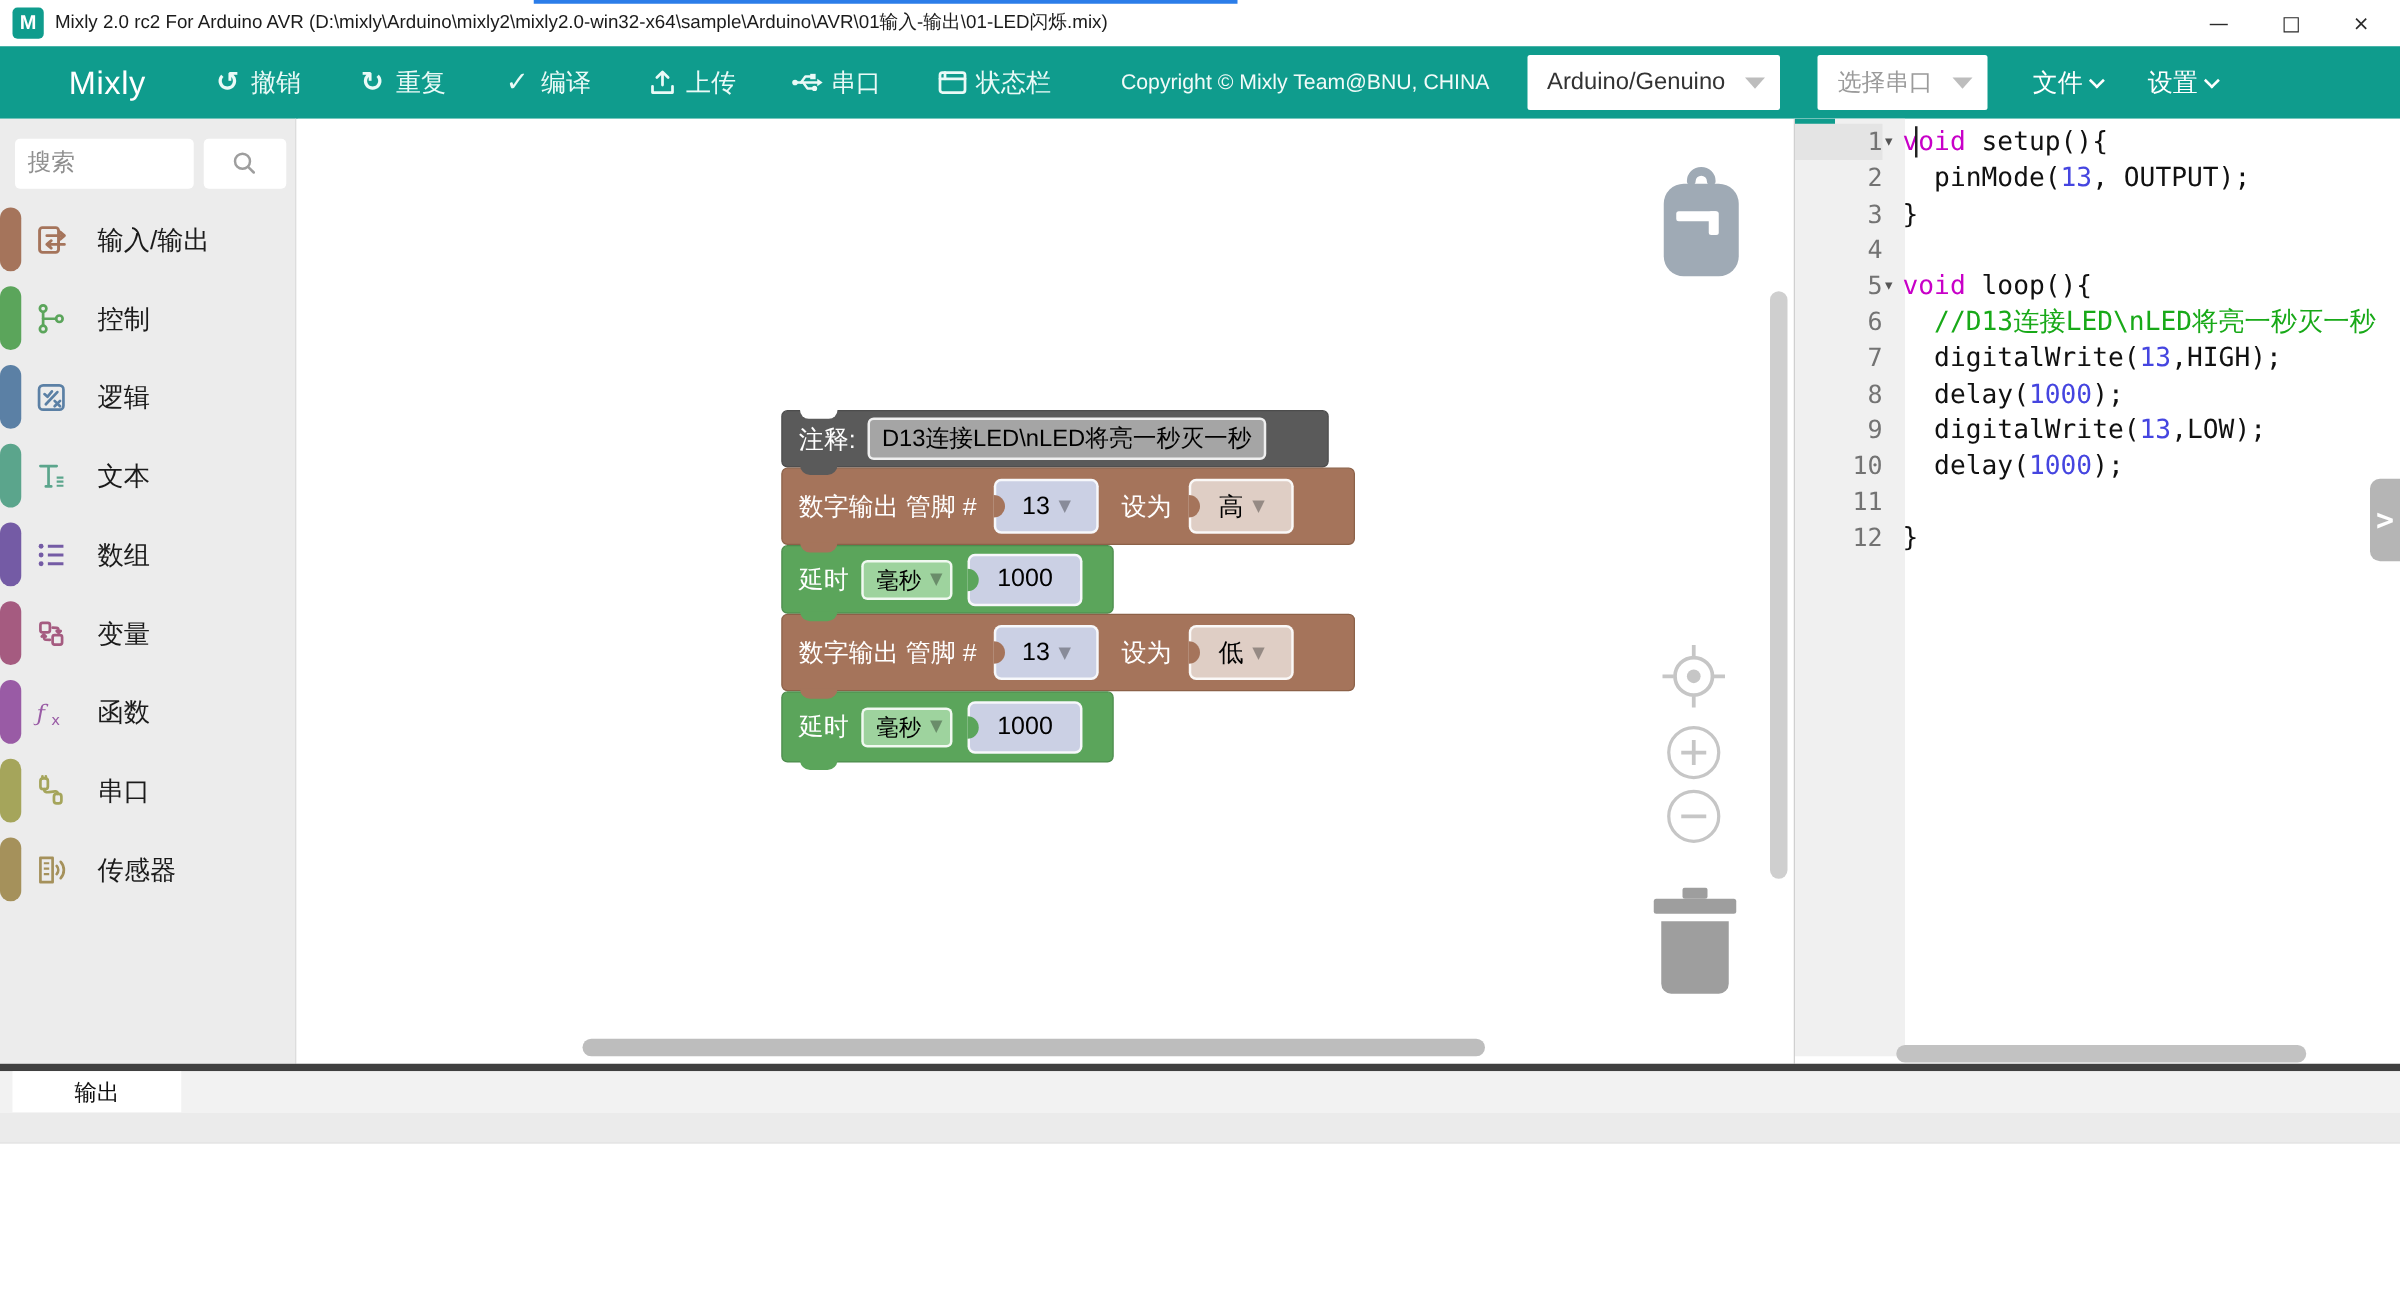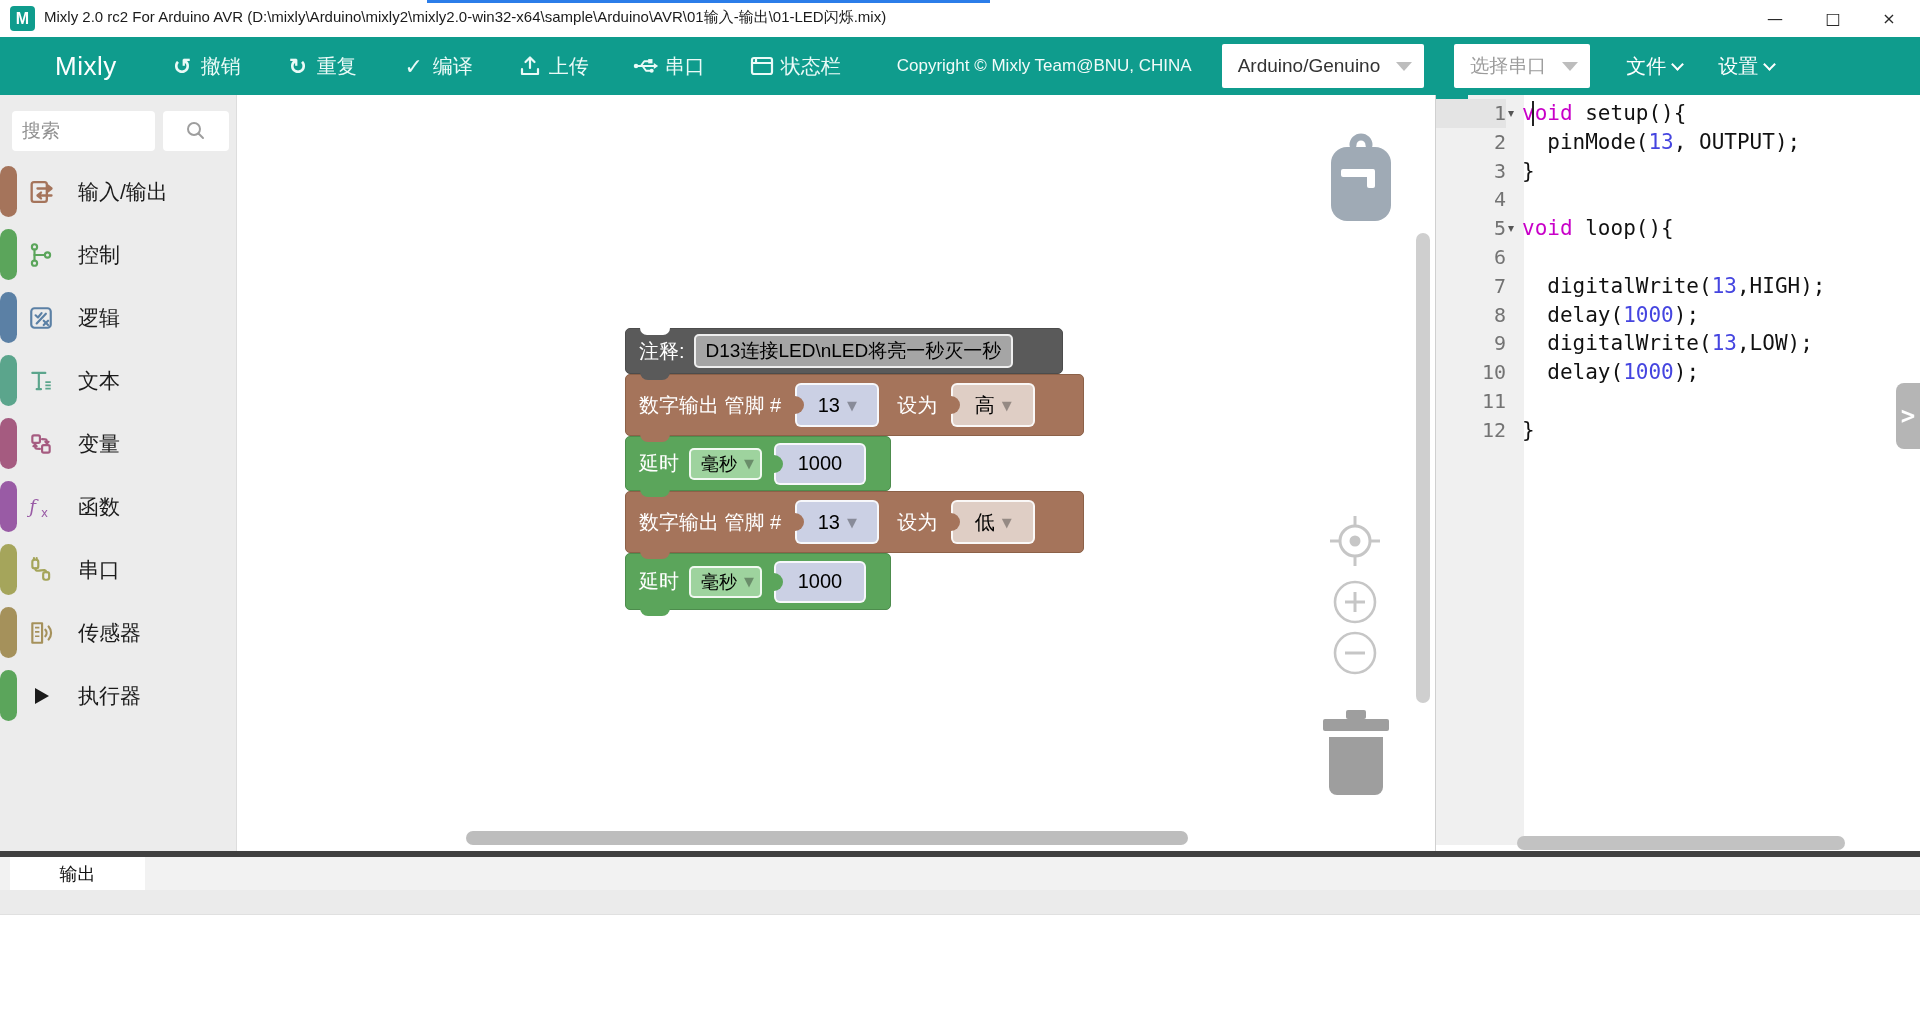--- a/index.html
+++ b/index.html
@@ -249,20 +249,32 @@
           <span class="cat-bar" style="background:#5BA58C"></span>
           <span class="cat-ic">
             <svg width="26" height="26" viewBox="0 0 24 24">
               <path d="M4 4.5 H16 M10 4.5 V19.5 M8 19.5 H12" stroke="#5BA58C" stroke-width="2" fill="none" stroke-linecap="round" stroke-linejoin="round"></path>
               <path d="M16 13 H21 M16 16 H21 M16 19 H21" stroke="#5BA58C" stroke-width="1.6"></path>
             </svg>
           </span>
           <span class="cat-lbl">文本</span>
         </div>
         <div class="cat-row">
+          <span class="cat-bar" style="background:#745BA5"></span>
+          <span class="cat-ic">
+            <svg width="26" height="26" viewBox="0 0 24 24">
+              <circle cx="4.5" cy="5.5" r="1.8" fill="#745BA5"></circle>
+              <circle cx="4.5" cy="12" r="1.8" fill="#745BA5"></circle>
+              <circle cx="4.5" cy="18.5" r="1.8" fill="#745BA5"></circle>
+              <path d="M9.5 5.5 H21 M9.5 12 H21 M9.5 18.5 H21" stroke="#745BA5" stroke-width="2.2"></path>
+            </svg>
+          </span>
+          <span class="cat-lbl">数组</span>
+        </div>
+        <div class="cat-row">
           <span class="cat-bar" style="background:#A55B80"></span>
           <span class="cat-ic">
             <svg width="26" height="26" viewBox="0 0 24 24">
               <rect x="4" y="4" width="7" height="7" rx="1.5" stroke="#A55B80" stroke-width="2" fill="none" stroke-linecap="round" stroke-linejoin="round"></rect>
               <rect x="13" y="13" width="7" height="7" rx="1.5" stroke="#A55B80" stroke-width="2" fill="none" stroke-linecap="round" stroke-linejoin="round"></rect>
               <path d="M13 7.5 C17.5 7.5 17.5 7.5 17.5 11 M16 10 L17.5 11.5 L19 10" stroke="#A55B80" stroke-width="2" fill="none" stroke-linecap="round" stroke-linejoin="round"></path>
               <path d="M11 16.5 C6.5 16.5 6.5 16.5 6.5 13 M5 14 L6.5 12.5 L8 14" stroke="#A55B80" stroke-width="2" fill="none" stroke-linecap="round" stroke-linejoin="round"></path>
             </svg>
           </span>
           <span class="cat-lbl">变量</span>
@@ -293,29 +305,20 @@
           <span class="cat-bar" style="background:#A5915B"></span>
           <span class="cat-ic">
             <svg width="28" height="26" viewBox="0 0 24 24">
               <path d="M4 3 H13 V21 H4 Z" stroke="#A5915B" stroke-width="2" fill="none" stroke-linecap="round" stroke-linejoin="round"></path>
               <path d="M6.5 7 H10.5 M6.5 11 H10.5 M6.5 15 H10.5" stroke="#A5915B" stroke-width="1.6"></path>
               <path d="M16 9 a4.5 4.5 0 0 1 0 6" stroke="#A5915B" stroke-width="2" fill="none" stroke-linecap="round" stroke-linejoin="round"></path>
               <path d="M19 6 a9 9 0 0 1 0 12" stroke="#A5915B" stroke-width="2" fill="none" stroke-linecap="round" stroke-linejoin="round"></path>
             </svg>
           </span>
           <span class="cat-lbl">传感器</span>
-        </div>
-        <div class="cat-row">
-          <span class="cat-bar" style="background:#5BA55B"></span>
-          <span class="cat-ic">
-            <svg width="24" height="24" viewBox="0 0 24 24">
-              <path d="M6 4 L20 12 L6 20 Z" fill="#1b1b1b"></path>
-            </svg>
-          </span>
-          <span class="cat-lbl">执行器</span>
         </div>
       </div>
   </div>
 
   <div id="canvas">
 
     <div id="workspace">
 
       <div class="block block-comment" style="left:0;top:0;width:438px;height:46px;">
         <div class="notch-white"></div>
@@ -451,21 +454,21 @@
           <span class="gut">4</span>
           <span class="src"></span>
         </div>
         <div class="code-line">
           <span class="gut">5</span>
           <span class="fold">▾</span>
           <span class="src"><span class="seg-kw">void</span><span class="seg-pl"> loop(){</span></span>
         </div>
         <div class="code-line">
           <span class="gut">6</span>
-          <span class="src"><span class="seg-pl">  </span></span>
+          <span class="src"><span class="seg-pl">  </span><span class="seg-cm">//D13连接LED\nLED将亮一秒灭一秒</span></span>
         </div>
         <div class="code-line">
           <span class="gut">7</span>
           <span class="src"><span class="seg-pl">  digitalWrite(</span><span class="seg-num">13</span><span class="seg-pl">,HIGH);</span></span>
         </div>
         <div class="code-line">
           <span class="gut">8</span>
           <span class="src"><span class="seg-pl">  delay(</span><span class="seg-num">1000</span><span class="seg-pl">);</span></span>
         </div>
         <div class="code-line">

